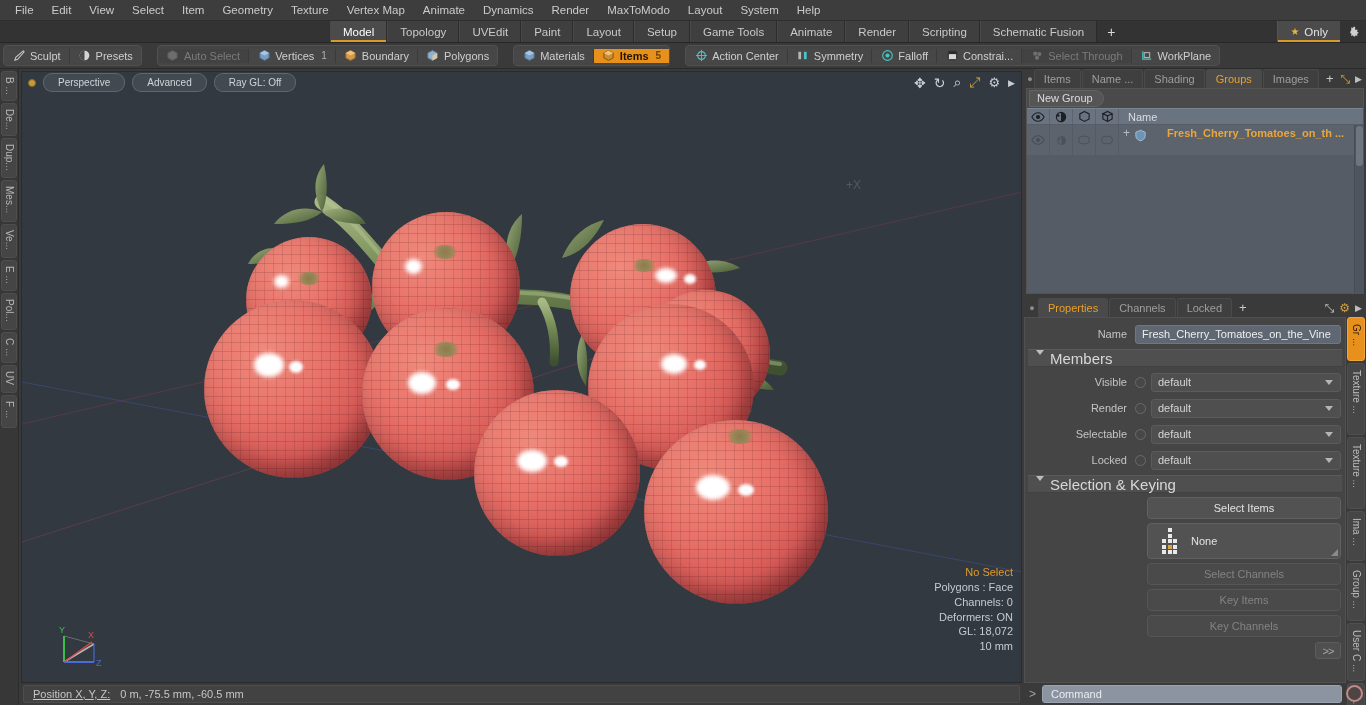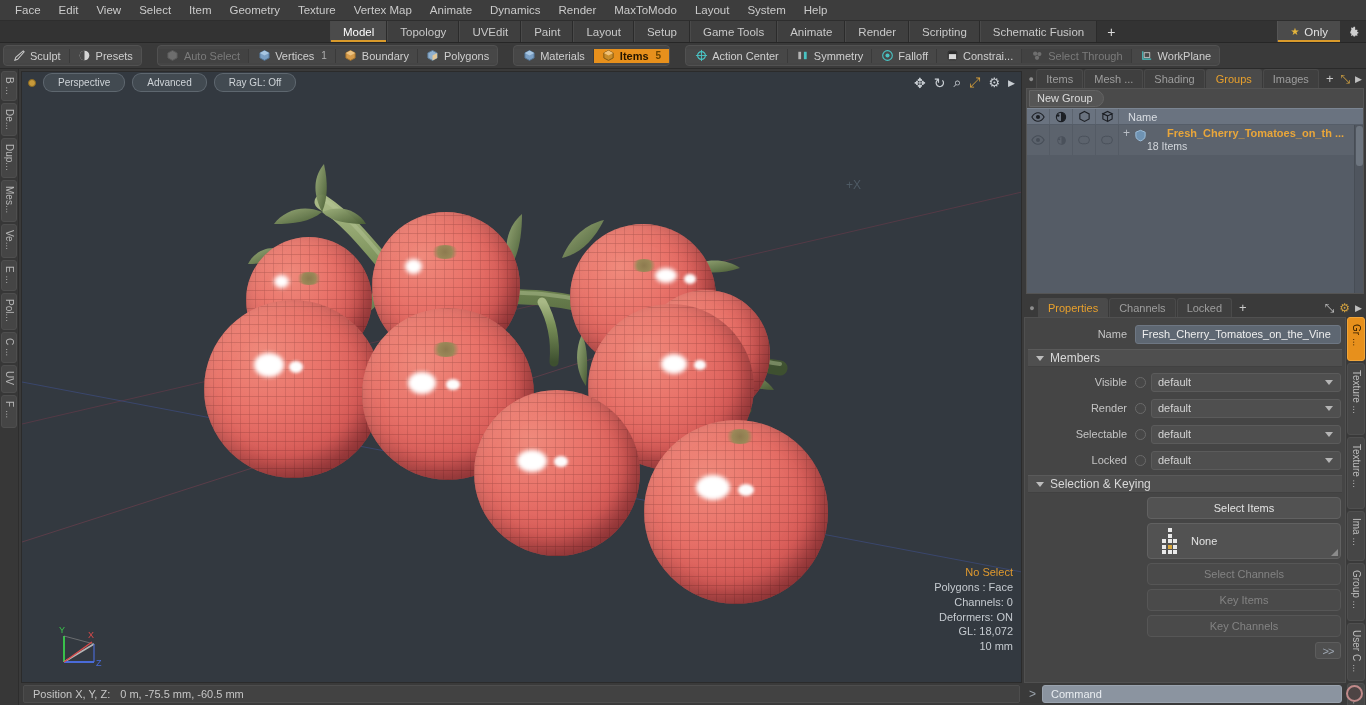--- a/index.html
+++ b/index.html
@@ -135,21 +135,21 @@
   
   .statusbar {
     height: 22px; flex: 0 0 22px; display: flex; align-items: center;
     background: #3a3a3a; padding: 1px 2px 2px 2px;
   }
   .status-field {
     flex: 1; height: 18px; background: #424242; border: 1px solid #4d4d4d;
     border-radius: 2px; display: flex; align-items: center; padding: 0 9px;
     font-size: 11px; color: #c6c6c6;
   }
-  .status-field .lbl { margin-right: 10px; }
+  .status-field .lbl { margin-right: 10px; text-decoration: underline; }
 
   
   .rightpanel {
     width: 342px; flex: 0 0 342px; display: flex; flex-direction: column;
     background: #3a3a3a; min-height: 0;
   }
   .panel-tabrow {
     height: 19px; display: flex; align-items: stretch; background: #3a3a3a;
     padding-left: 2px; flex: 0 0 19px;
   }
@@ -211,22 +211,22 @@
   .pdrop {
     flex: 1; height: 19px; background: #4f4f4f; border: 1px solid #5b5b5b;
     border-radius: 3px; display: flex; align-items: center; padding: 0 6px;
     font-size: 11px; color: #d5d5d5; position: relative;
   }
   .pdrop .arr { position: absolute; right: 7px; width: 0; height: 0;
     border-left: 4px solid transparent; border-right: 4px solid transparent; border-top: 5px solid #b5b5b5; }
   .pradio { width: 11px; height: 11px; border-radius: 50%; border: 1px solid #6a6a6a; background: #474747; margin-right: 5px; flex: 0 0 11px; }
   .psection {
     height: 18px; background: #4f4f4f; border-top: 1px solid #5a5a5a; border-bottom: 1px solid #414141;
-    display: flex; align-items: center; padding-left: 8px; gap: 6px; margin: 2px 3px;
-    font-size: 12px; color: #d8d8d8;
+    display: flex; padding-left: 8px; gap: 6px; margin: 2px 3px;
+    font-size: 15px; color: #d8d8d8;
   }
   .tri { width: 0; height: 0; border-left: 4.5px solid transparent; border-right: 4.5px solid transparent; border-top: 5px solid #bdbdbd; }
   .pbtn-row { display: flex; justify-content: flex-end; padding: 2px 4px; }
   .pbtn {
     width: 194px; height: 22px; background: #525252; border: 1px solid #616161;
     border-radius: 4px; display: flex; align-items: center; justify-content: center;
     font-size: 11px; color: #e2e2e2; cursor: default;
   }
   .pbtn.dim { color: #838383; background: #4a4a4a; border-color: #565656; }
   .pbtn.tall { height: 36px; justify-content: flex-start; padding-left: 14px; gap: 14px; position: relative; }
@@ -295,21 +295,21 @@
     background: radial-gradient(circle, #8d7a4f 0%, #9a8858 45%, rgba(170,110,95,0) 78%);
     filter: blur(0.6px);
   }
 </style>
 </head>
 <body>
 
 <div id="app">
 
   <div class="menubar">
-    <div class="mi">Face</div>
+    <div class="mi">File</div>
     <div class="mi">Edit</div>
     <div class="mi">View</div>
     <div class="mi">Select</div>
     <div class="mi">Item</div>
     <div class="mi">Geometry</div>
     <div class="mi">Texture</div>
     <div class="mi">Vertex Map</div>
     <div class="mi">Animate</div>
     <div class="mi">Dynamics</div>
     <div class="mi">Render</div>
@@ -685,21 +685,21 @@
           <span>0 m, -75.5 mm, -60.5 mm</span>
         </div>
       </div>
     </div>
 
     <div class="rightpanel">
 
       <div class="panel-tabrow">
         <div class="pt-dot">●</div>
         <div class="ptab">Items</div>
-        <div class="ptab">Mesh ...</div>
+        <div class="ptab">Name ...</div>
         <div class="ptab">Shading</div>
         <div class="ptab active">Groups</div>
         <div class="ptab">Images</div>
         <div class="ptab plus">+</div>
         <div class="pt-icons">
           <span style="font-size:12px;color:#d0a040">⤡</span>
           <span style="font-size:9px">▶</span>
         </div>
       </div>
 
@@ -763,21 +763,20 @@
               <span class="icn" style="margin-right:4px;margin-top:1px">
                 <svg width="13" height="13" viewBox="0 0 14 14">
                     <path d="M7 1.4 L12 3.4 V7.6 C12 10.2 9.6 12 7 12.8 4.4 12 2 10.2 2 7.6 V3.4Z" fill="#6f93b3" stroke="#9fc3e0" stroke-width="1"></path>
                   </svg>
               </span>
               <div class="tr-texts">
                 <div class="tr-title">Fresh_Cherry_Tomatoes_on_th ...</div>
               </div>
             </div>
           </div>
-          <div class="tr-sub" style="padding-left:120px; margin-top:-15px;">18 Items</div>
           <div class="tree-scroll">
               <div class="thumb"></div>
             </div>
         </div>
       </div>
 
       <div class="props-tabrow" style="margin-top:4px">
         <div class="pt-dot">●</div>
         <div class="ptab active">Properties</div>
         <div class="ptab">Channels</div>

